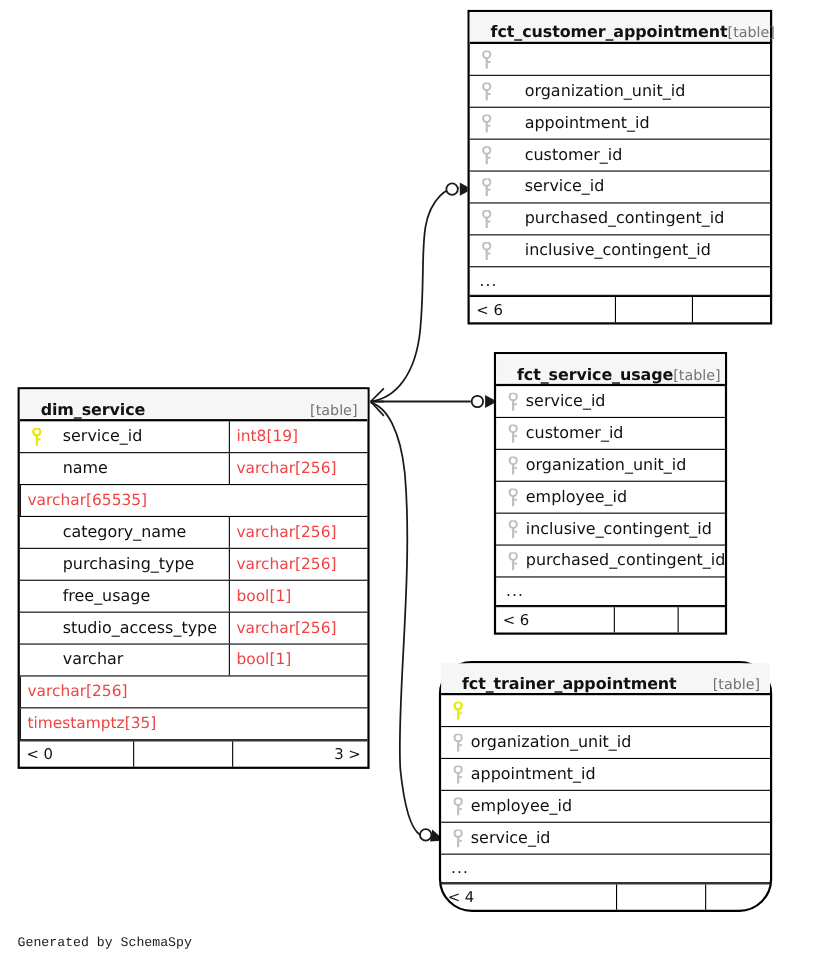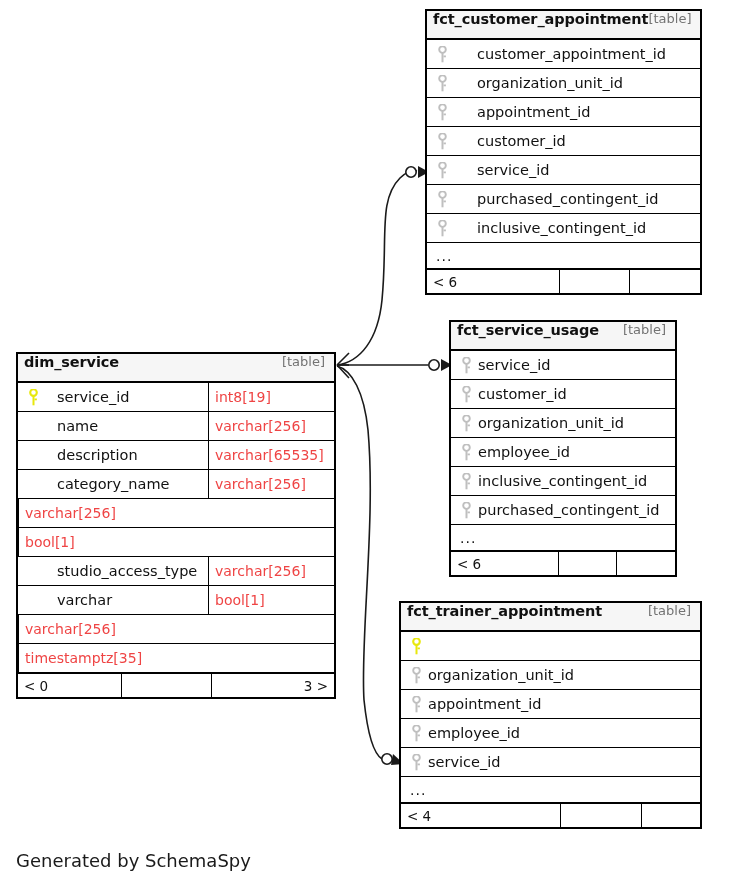--- a/index.html
+++ b/index.html
@@ -28,27 +28,27 @@
 
   
   .tbl {
     position: absolute;
     border: 2px solid #000000;
     background: #ffffff;
     box-sizing: border-box;
   }
   .tbl-head {
     display: flex;
-    align-items: flex-start;
+    align-items: flex-end;
     justify-content: space-between;
     background: #f6f6f6;
     border-bottom: 2px solid #000000;
     box-sizing: border-box;
     height: 29px;
-    padding: 0 9px 0 6px;
+    padding: 0 9px 0 19px;
   }
   .tbl-name {
     font-size: 14.5px;
     font-weight: bold;
     color: #111111;
     letter-spacing: -0.1px;
     white-space: nowrap;
   }
   .tbl-tag {
     font-size: 13px;
@@ -132,22 +132,23 @@
   }
   .foot-cell:last-child { border-right: none; }
   .foot-left  { justify-content: flex-start; }
   .foot-right { justify-content: flex-end; }
 
   
   .caption {
     position: absolute;
     left: 16px;
     top: 850px;
-    font-size: 18px;
+    font-size: 12px;
     color: #1a1a1a;
+    font-family: Liberation Mono, monospace;
   }
 </style>
 </head>
 <body>
 
 <div id="canvas">
 
   <svg class="edges" viewBox="0 0 741 881" width="741" height="881">
     <g fill="none" stroke="#1a1a1a" stroke-width="1.6">
 
@@ -188,21 +189,20 @@
 
     <div class="row indent-wide">
       <span class="cell-name">
         <span class="keyslot">
           <svg width="9" height="17" viewBox="0 0 9 17">
               <circle cx="4.5" cy="3.6" r="3.3" fill="none" stroke="#bfbfbf" stroke-width="1.9"></circle>
               <rect x="3.5" y="6.3" width="2" height="10" fill="#bfbfbf"></rect>
               <rect x="5.5" y="9.5" width="2.4" height="1.8" fill="#bfbfbf"></rect>
             </svg>
         </span>
-        <span class="col-label">customer_appointment_id</span>
       </span>
     </div>
     <div class="row indent-wide">
       <span class="cell-name">
         <span class="keyslot">
           <svg width="9" height="17" viewBox="0 0 9 17">
               <circle cx="4.5" cy="3.6" r="3.3" fill="none" stroke="#bfbfbf" stroke-width="1.9"></circle>
               <rect x="3.5" y="6.3" width="2" height="10" fill="#bfbfbf"></rect>
               <rect x="5.5" y="9.5" width="2.4" height="1.8" fill="#bfbfbf"></rect>
             </svg>
@@ -301,37 +301,41 @@
     </div>
 
     <div class="row indent-mid">
       <span class="cell-name">
           <span class="keyslot"></span>
         <span class="col-label">name</span>
         </span>
       <span class="cell-type" style="flex:0 0 126px;">varchar[256]</span>
     </div>
     <div class="row indent-mid">
-      <span class="cell-name">
-          <span class="keyslot"></span>
-        <span class="col-label">description</span>
-        </span>
       <span class="cell-type" style="flex:0 0 126px;">varchar[65535]</span>
     </div>
     <div class="row indent-mid">
       <span class="cell-name">
           <span class="keyslot"></span>
         <span class="col-label">category_name</span>
         </span>
       <span class="cell-type" style="flex:0 0 126px;">varchar[256]</span>
     </div>
     <div class="row indent-mid">
+      <span class="cell-name">
+          <span class="keyslot"></span>
+        <span class="col-label">purchasing_type</span>
+        </span>
       <span class="cell-type" style="flex:0 0 126px;">varchar[256]</span>
     </div>
     <div class="row indent-mid">
+      <span class="cell-name">
+          <span class="keyslot"></span>
+        <span class="col-label">free_usage</span>
+        </span>
       <span class="cell-type" style="flex:0 0 126px;">bool[1]</span>
     </div>
     <div class="row indent-mid">
       <span class="cell-name">
           <span class="keyslot"></span>
         <span class="col-label">studio_access_type</span>
         </span>
       <span class="cell-type" style="flex:0 0 126px;">varchar[256]</span>
     </div>
     <div class="row indent-mid">
@@ -348,21 +352,21 @@
       <span class="cell-type" style="flex:0 0 126px;">timestamptz[35]</span>
     </div>
 
     <div class="tbl-foot">
       <div class="foot-cell foot-left" style="flex:0 0 104px;">&lt; 0</div>
       <div class="foot-cell" style="flex:0 0 90px;"></div>
       <div class="foot-cell foot-right" style="flex:1 1 auto;">3 &gt;</div>
     </div>
   </div>
 
-  <div class="tbl" style="left:449px; top:320px; width:228px;">
+  <div class="tbl" style="left:449px; top:320px; width:212px;">
     <div class="tbl-head">
       <span class="tbl-name">fct_service_usage</span>
       <span class="tbl-tag">[table]</span>
     </div>
 
     <div class="row indent-none">
       <span class="cell-name">
         <span class="keyslot">
           <svg width="9" height="17" viewBox="0 0 9 17">
               <circle cx="4.5" cy="3.6" r="3.3" fill="none" stroke="#bfbfbf" stroke-width="1.9"></circle>
@@ -436,21 +440,21 @@
 
     <div class="row-ellipsis">...</div>
 
     <div class="tbl-foot">
       <div class="foot-cell foot-left" style="flex:0 0 108px;">&lt; 6</div>
       <div class="foot-cell" style="flex:0 0 58px;"></div>
       <div class="foot-cell foot-right" style="flex:1 1 auto;"></div>
     </div>
   </div>
 
-  <div class="tbl" style="left:399px; top:601px; width:303px;">
+  <div class="tbl" style="left:399px; top:601px; width:303px;border-radius:30px;">
     <div class="tbl-head">
       <span class="tbl-name">fct_trainer_appointment</span>
       <span class="tbl-tag">[table]</span>
     </div>
 
     <div class="row indent-none">
       <span class="cell-name">
         <span class="keyslot">
           <svg width="9" height="17" viewBox="0 0 9 17">
               <circle cx="4.5" cy="3.6" r="3.3" fill="none" stroke="#e8e80c" stroke-width="2.1"></circle>

